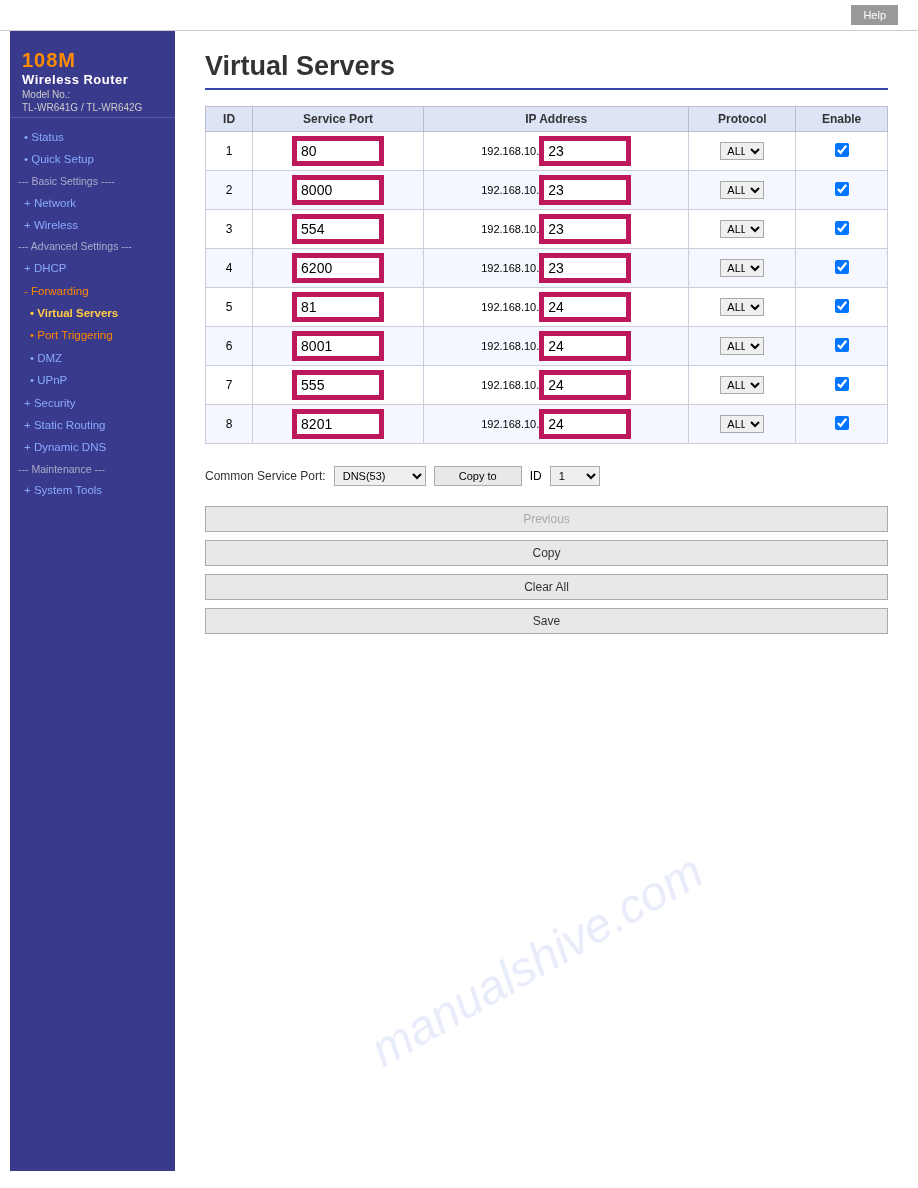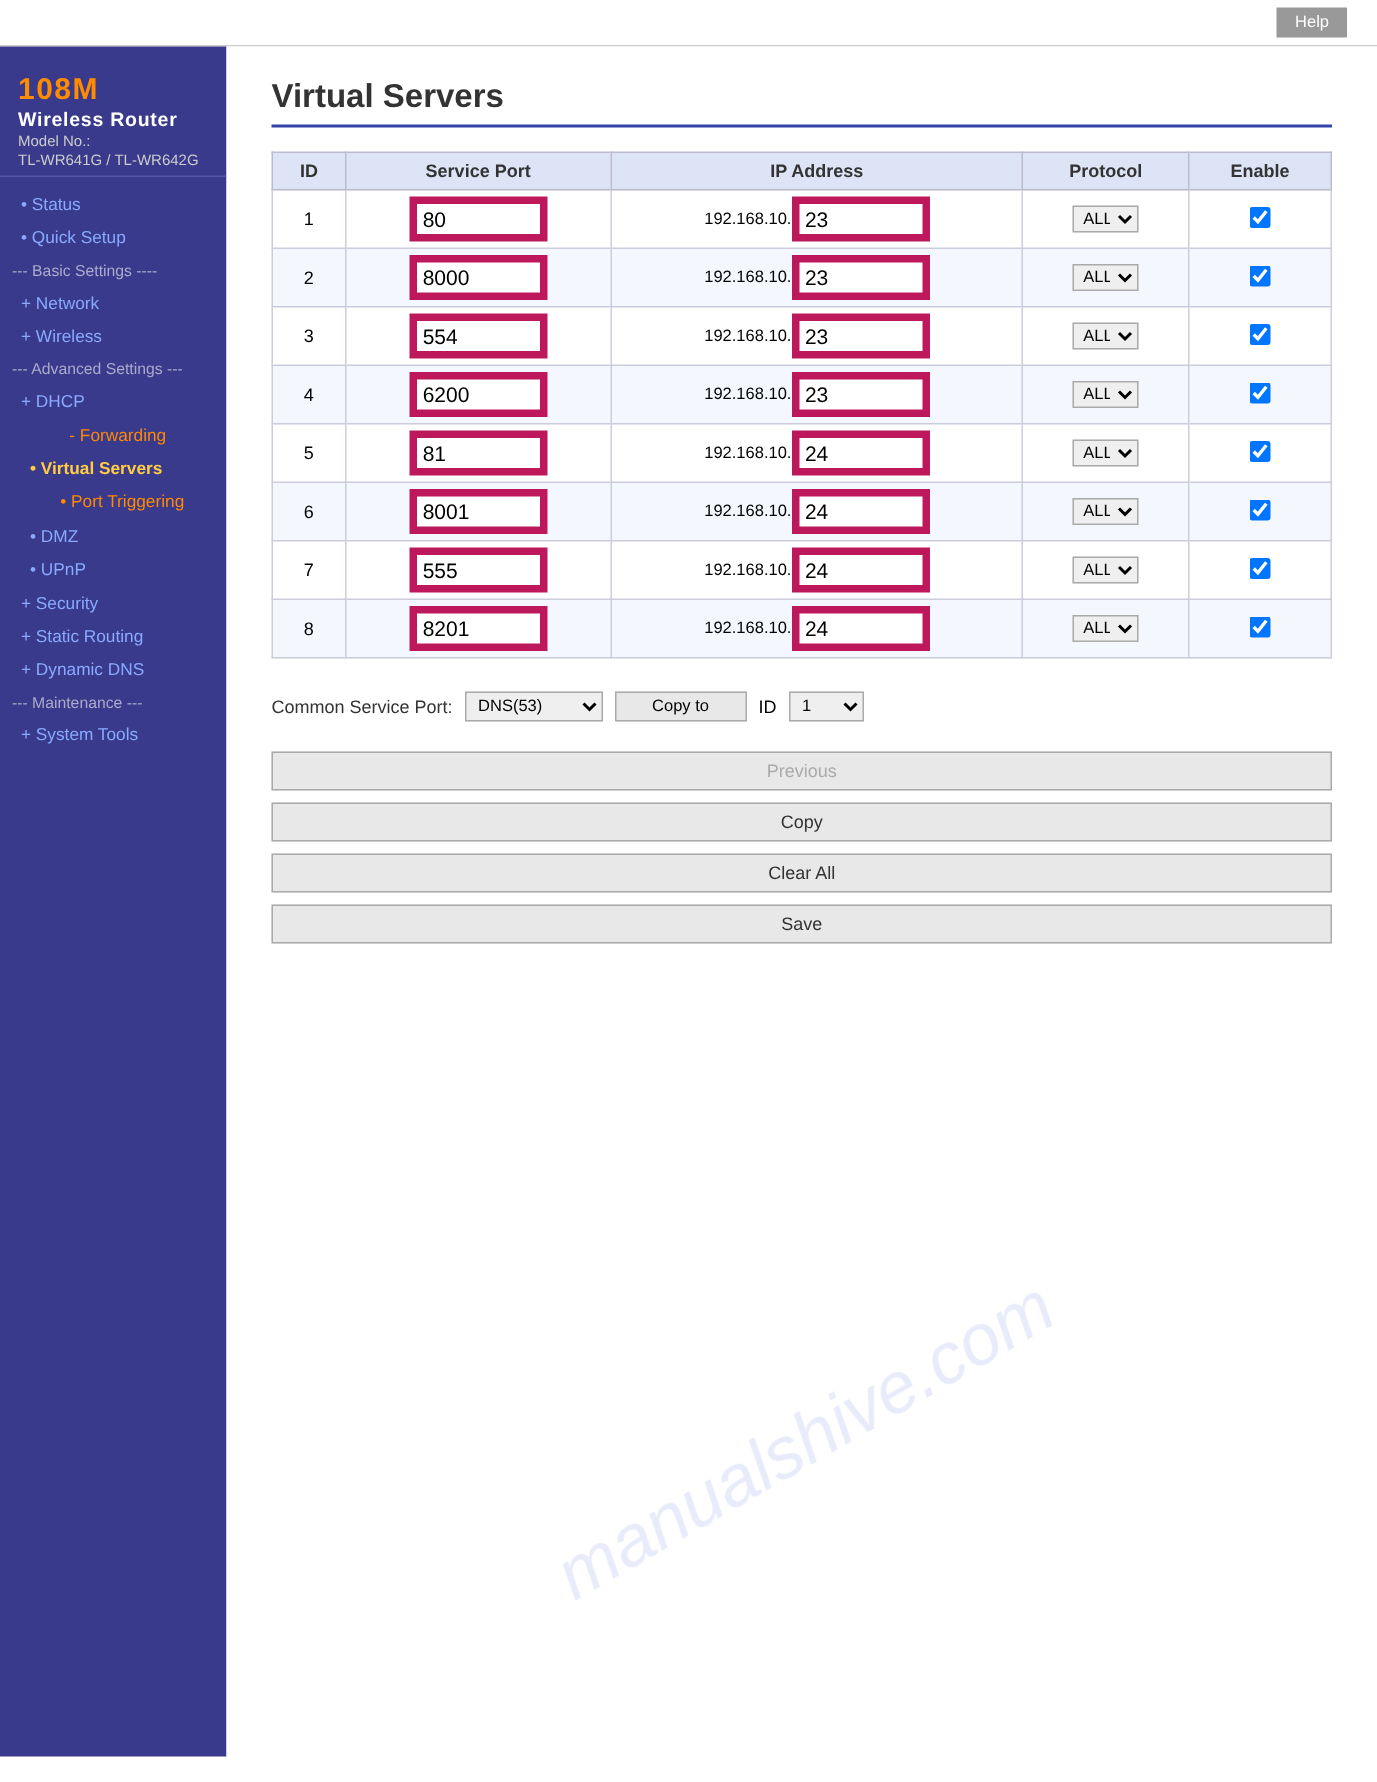--- a/index.html
+++ b/index.html
@@ -26,25 +26,26 @@
       padding: 4px 12px;
       font-size: 11px;
       cursor: pointer;
     }
     .main-layout {
       display: flex;
       min-height: 1140px;
     }
     
     .sidebar {
-      width: 151px;
+      width: 165px;
       background: #3a3a8c;
       color: #fff;
       padding: 10px 0;
       flex-shrink: 0;
+      margin-left: 10px;
     }
     .sidebar-logo {
       padding: 8px 12px 4px 12px;
       border-bottom: 1px solid #5555aa;
       margin-bottom: 6px;
     }
     .logo-108m {
       font-size: 20px;
       font-weight: bold;
       color: #ff8c00;
@@ -76,29 +77,29 @@
       text-decoration: none;
     }
     .nav-item.link { color: #88aaff; }
     .nav-item.active { color: #ffcc44; font-weight: bold; }
     .nav-item.separator {
       color: #aac;
       font-size: 10.5px;
       padding-left: 8px;
     }
     .nav-item.sub { padding-left: 20px; }
-    .nav-item.highlighted { color: #ff8800; text-align: center; }
+    .nav-item.highlighted { color: #ff8800; }
     
     .content {
       flex: 1;
       padding: 20px 30px;
       background: #fff;
     }
     .page-title {
-      font-size: 22px;
+      font-size: 27px;
       font-weight: bold;
       color: #333;
       margin-bottom: 16px;
       border-bottom: 2px solid #3344aa;
       padding-bottom: 6px;
     }
     .vs-table {
       width: 100%;
       border-collapse: collapse;
       margin-bottom: 16px;

